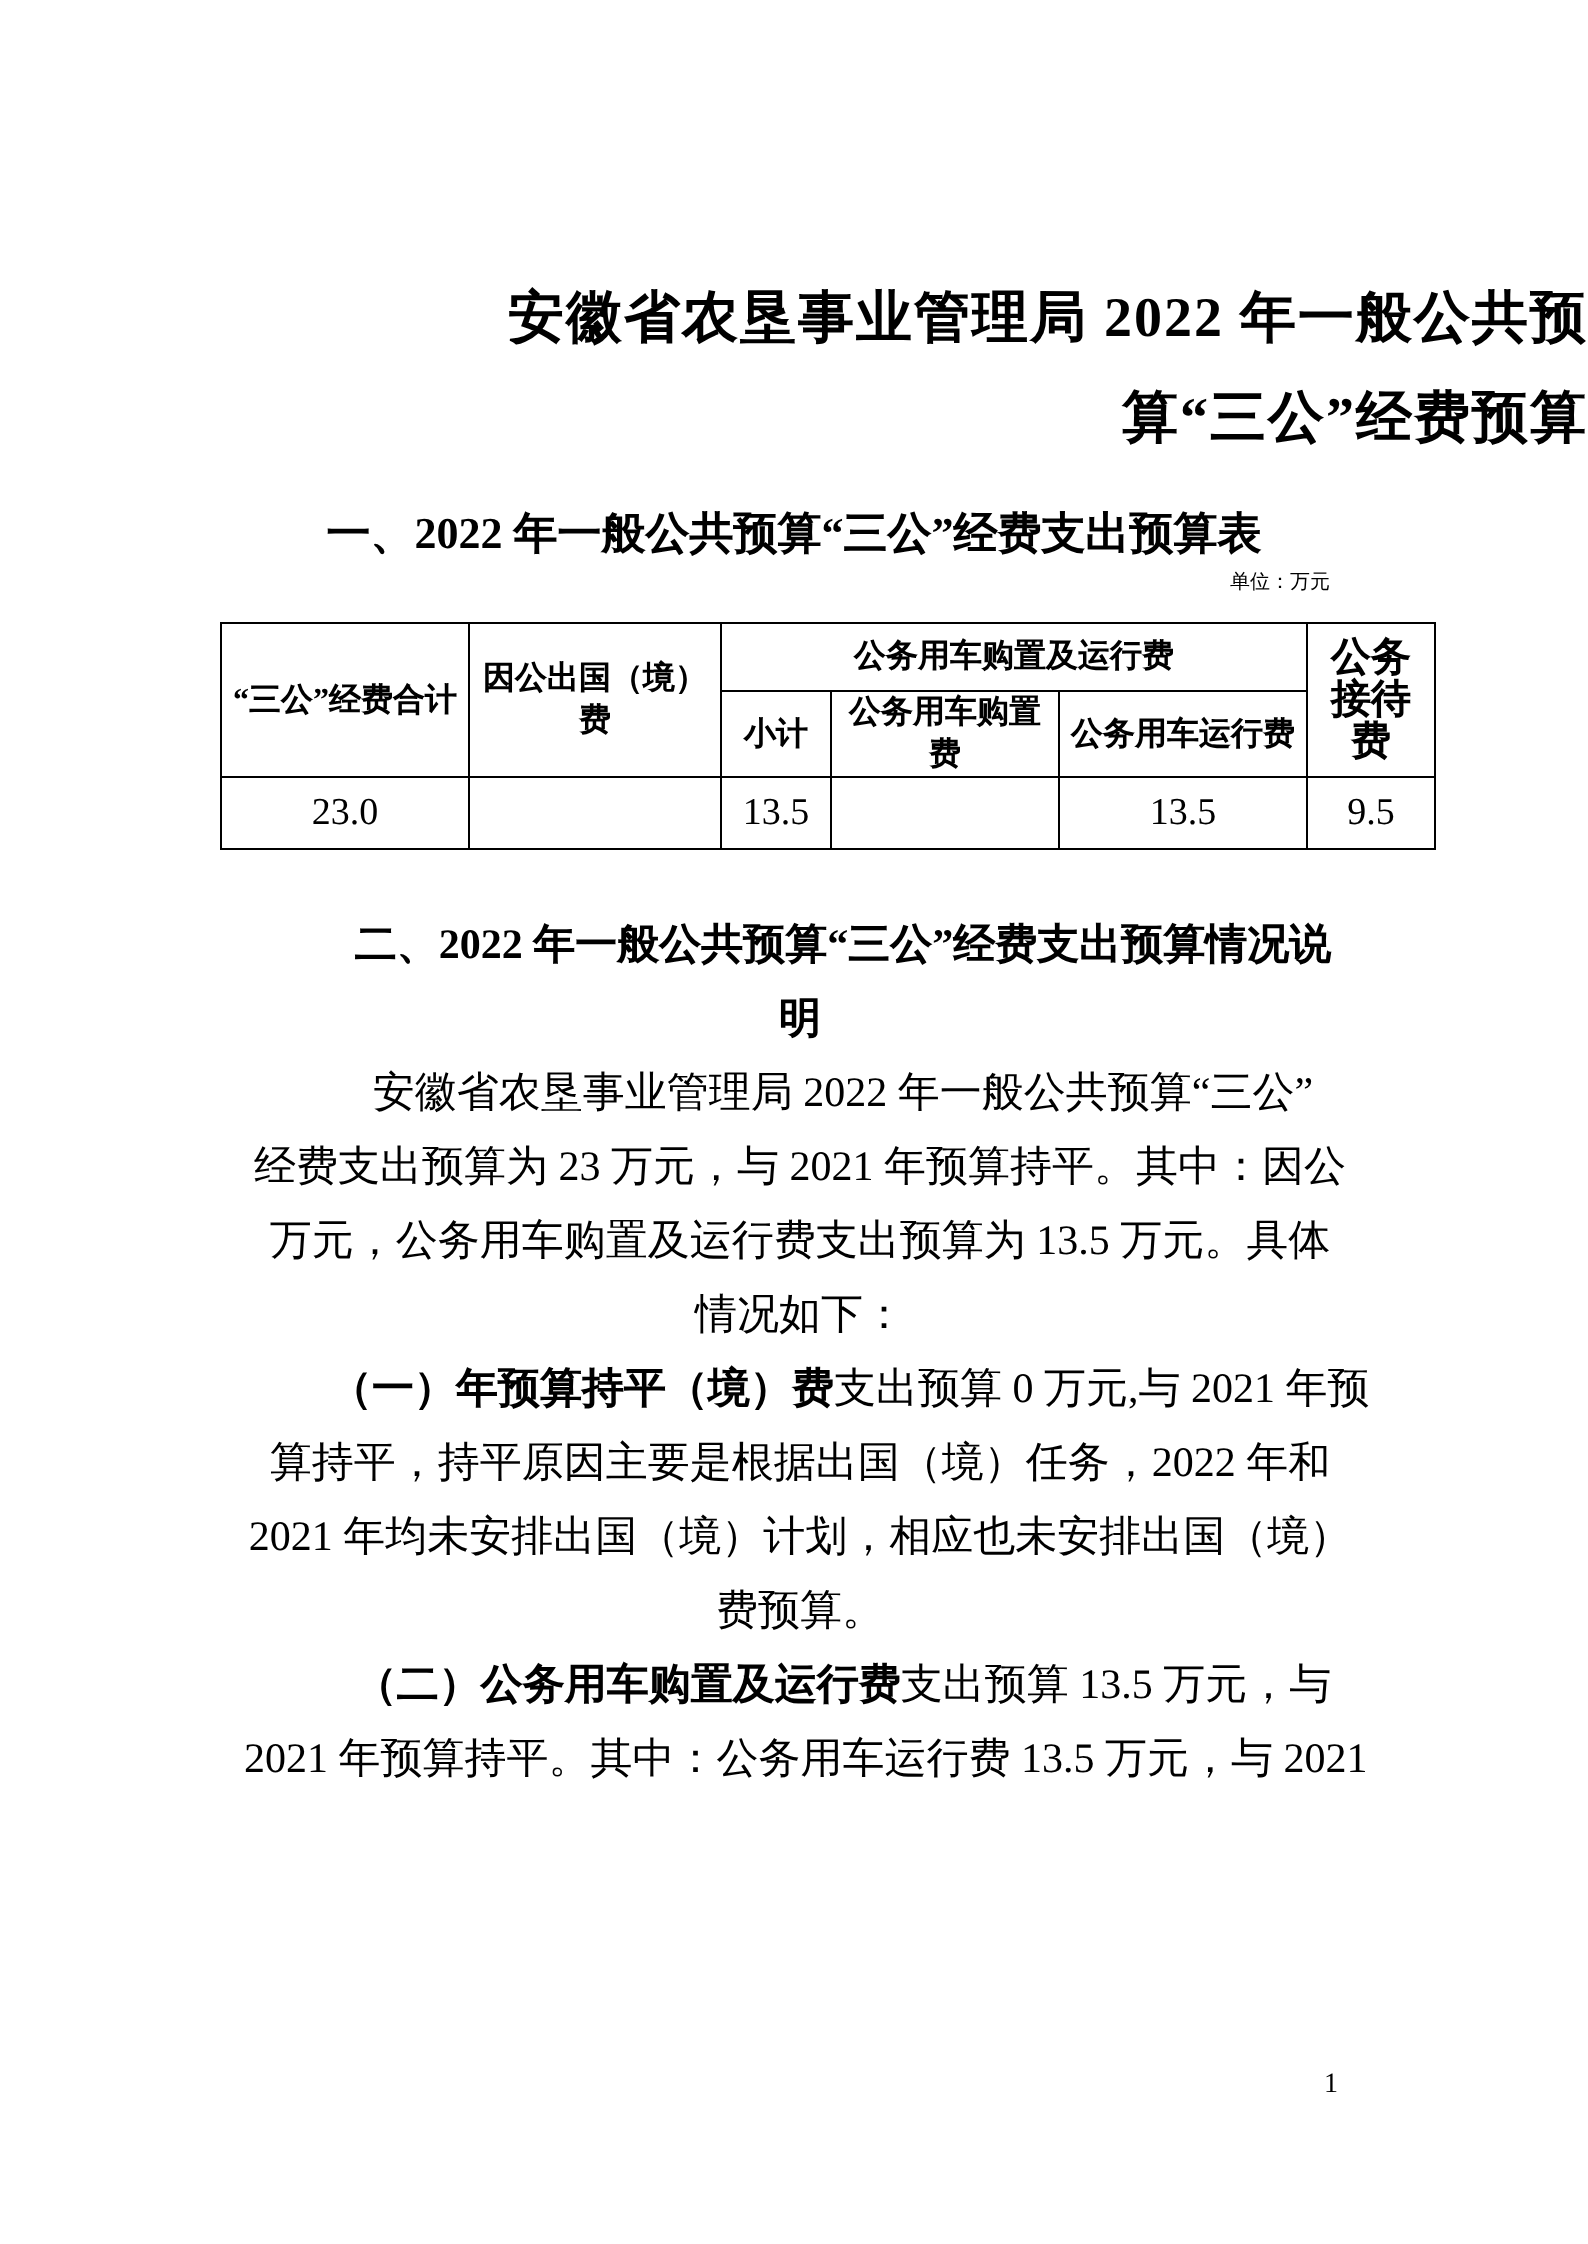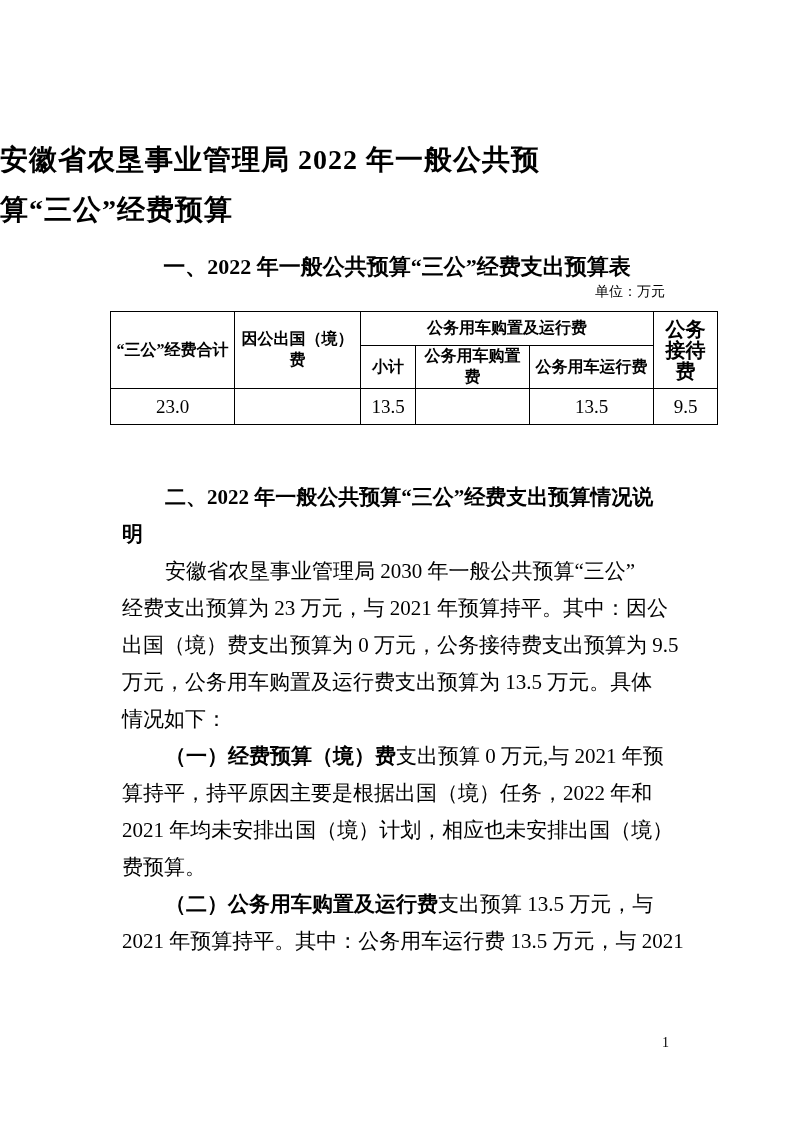--- a/index.html
+++ b/index.html
@@ -13,42 +13,42 @@
     position: relative;
     width: 794px; height: 1122px;
     background: #ffffff;
     overflow: hidden;
   }
 
   
   .doc-title {
     position: absolute;
     top: 135px; left: 0; width: 794px;
-    text-align: left;
+    text-align: right;
     font-size: 28px;
     font-weight: bold;
     line-height: 50px;
     letter-spacing: 1px;
   }
 
   
   .sec1-heading {
     position: absolute;
     top: 252px; left: 0; width: 794px;
     text-align: center;
     font-size: 22px;
     font-weight: bold;
     line-height: 30px;
   }
 
   
   .unit-label {
     position: absolute;
     top: 281px; right: 129px;
-    font-size: 14px;
+    font-size: 10px;
     line-height: 22px;
   }
 
   
   .budget-table {
     position: absolute;
     left: 110px; top: 311px;
     width: 607px;
     border-collapse: collapse;
     table-layout: fixed;
@@ -61,23 +61,24 @@
     overflow: hidden;
   }
   .budget-table tr.r1 td { height: 34px; font-weight: bold; font-size: 16px; }
   .budget-table tr.r2 td { height: 42px; font-weight: bold; font-size: 16px; }
   .budget-table tr.r3 td { height: 36px; font-weight: normal; font-size: 19px; }
   .budget-table .two-line div { line-height: 21px; font-weight: bold; font-size: 20px; }
 
   
   .body-text {
     position: absolute;
-    left: 122px; top: 479px;
+    left: 122px; top: 454px;
     width: 556px;
     font-size: 21px;
+    text-align: center;
   }
   .body-text .line {
     height: 37px;
     line-height: 37px;
     white-space: nowrap;
   }
   .body-text .line.indent { padding-left: 43px; }
   .body-text .b { font-weight: bold; }
 
   
@@ -132,26 +133,25 @@
         <td></td>
         <td>13.5</td>
         <td>9.5</td>
       </tr>
     </tbody>
   </table>
 
   <div class="body-text">
     <div class="line indent"><span class="b">二、2022 年一般公共预算“三公”经费支出预算情况说</span><span></span></div>
     <div class="line"><span class="b">明</span><span></span></div>
-    <div class="line indent"><span class="b"></span><span>安徽省农垦事业管理局 2030 年一般公共预算“三公”</span></div>
+    <div class="line indent"><span class="b"></span><span>安徽省农垦事业管理局 2022 年一般公共预算“三公”</span></div>
     <div class="line"><span class="b"></span><span>经费支出预算为 23 万元，与 2021 年预算持平。其中：因公</span></div>
-    <div class="line"><span class="b"></span><span>出国（境）费支出预算为 0 万元，公务接待费支出预算为 9.5</span></div>
     <div class="line"><span class="b"></span><span>万元，公务用车购置及运行费支出预算为 13.5 万元。具体</span></div>
     <div class="line"><span class="b"></span><span>情况如下：</span></div>
-    <div class="line indent"><span class="b">（一）经费预算（境）费</span><span>支出预算 0 万元,与 2021 年预</span></div>
+    <div class="line indent"><span class="b">（一）年预算持平（境）费</span><span>支出预算 0 万元,与 2021 年预</span></div>
     <div class="line"><span class="b"></span><span>算持平，持平原因主要是根据出国（境）任务，2022 年和</span></div>
     <div class="line"><span class="b"></span><span>2021 年均未安排出国（境）计划，相应也未安排出国（境）</span></div>
     <div class="line"><span class="b"></span><span>费预算。</span></div>
     <div class="line indent"><span class="b">（二）公务用车购置及运行费</span><span>支出预算 13.5 万元，与</span></div>
     <div class="line"><span class="b"></span><span>2021 年预算持平。其中：公务用车运行费 13.5 万元，与 2021</span></div>
   </div>
 
   <div class="page-number">1</div>
 
 </div>

